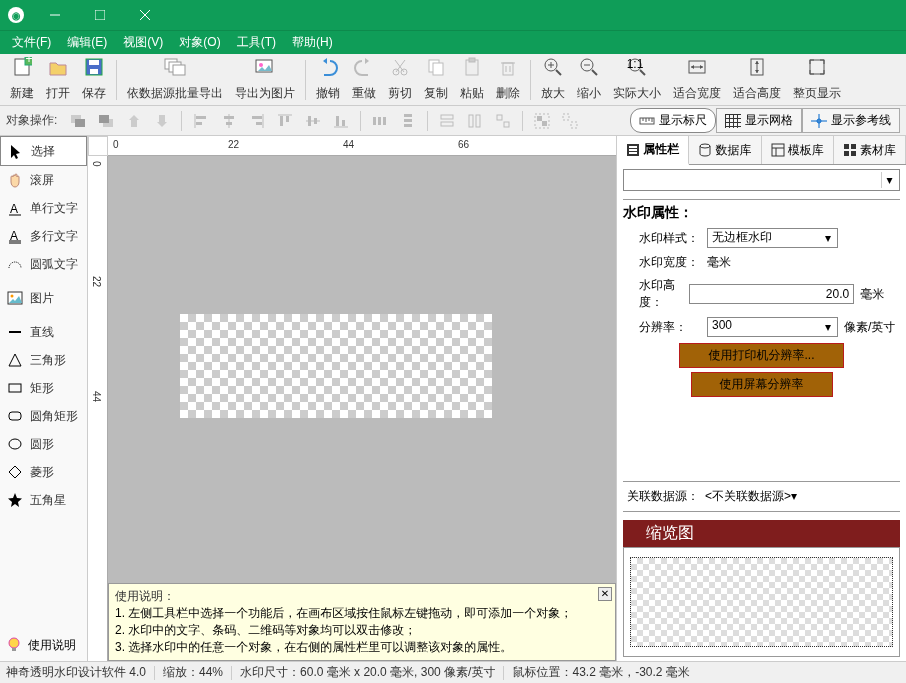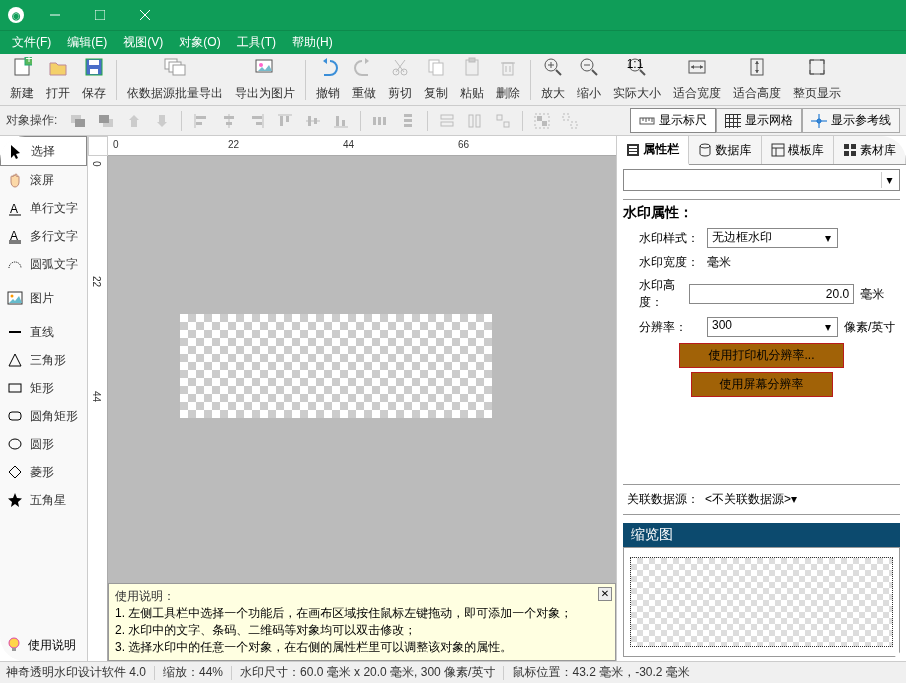--- a/index.html
+++ b/index.html
@@ -24,25 +24,25 @@
 .tb-btn .tb-label { font-size: 12px; color: #333; margin-top: 8px; white-space: nowrap; }
 .tb-sep { width: 1px; height: 40px; background: #ccc; margin: 0 4px; }
 
 
 .obj-toolbar { background: #f0f0f0; border-bottom: 1px solid #ccc; height: 30px; display: flex; align-items: center; padding: 0 6px; gap: 6px; }
 .obj-toolbar .label { color: #444; margin-right: 4px; }
 .obj-icon { width: 22px; height: 22px; display: flex; align-items: center; justify-content: center; color: #999; cursor: pointer; }
 .obj-sep { width: 1px; height: 20px; background: #ccc; margin: 0 2px; }
 .obj-right { margin-left: auto; display: flex; gap: 0; }
 .obj-toggle { border: 1px solid #aaa; padding: 3px 8px; display: flex; align-items: center; gap: 4px; cursor: pointer; background: #f5f5f5; }
-.obj-toggle.pressed { background: #fff; border-color: #888; }
+.obj-toggle.pressed { background: #fff; border-color: #888; border-radius: 11px; }
 .obj-toggle svg, .obj-toggle .grid-icon { width: 16px; height: 14px; }
 
 
-.main-area { display: flex; flex: 1; overflow: hidden; border-radius: 25px; }
+.main-area { display: flex; flex: 1; overflow: hidden; }
 
 
 .left-palette { width: 88px; background: #f9f9f9; border-right: 1px solid #ccc; display: flex; flex-direction: column; }
 .pal-item { display: flex; align-items: center; padding: 5px 6px; cursor: pointer; gap: 6px; }
 .pal-item.selected { background: #fff; border: 1px solid #888; }
 .pal-item .pal-icon { width: 18px; height: 18px; display: flex; align-items: center; justify-content: center; flex-shrink: 0; }
 .pal-item .pal-label { font-size: 12px; color: #333; }
 .pal-footer { margin-top: auto; padding: 6px; display: flex; align-items: center; gap: 6px; cursor: pointer; background: #f9f9f9; }
 
 
@@ -84,21 +84,21 @@
 .prop-row .prop-input { flex: 1; border: 1px solid #888; height: 20px; padding: 0 4px; text-align: right; }
 .prop-row .prop-select { flex: 1; border: 1px solid #888; height: 20px; padding: 0 4px; background: #fff; position: relative; }
 .prop-row .prop-select .arrow { position: absolute; right: 2px; top: 1px; width: 14px; height: 16px; display: flex; align-items: center; justify-content: center; }
 .prop-row .unit { width: 56px; font-size: 12px; }
 .prop-btns { display: flex; flex-direction: column; align-items: center; gap: 4px; }
 .prop-btn { border: 1px solid #b91c1c; background: #a16207; padding: 3px 28px; cursor: pointer; min-width: 140px; text-align: center; }
 
 .assoc-row { display: flex; align-items: center; gap: 6px; border-top: 1px solid #999; border-bottom: 1px solid #999; padding: 6px 4px; }
 
 .thumb-section { }
-.thumb-header { background: #0c4a6e; color: #fff; padding: 3px 8px; font-size: 14px; }
+.thumb-header { background: #7f1d1d; color: #fff; padding: 3px 23px; font-size: 16px; }
 .thumb-body { border: 1px solid #999; padding: 6px; height: 110px; display: flex; align-items: center; justify-content: center; }
 .thumb-checker { width: 100%; height: 90px; border: 1px dotted #333;
   background-image:
     linear-gradient(45deg, #ddd 25%, transparent 25%),
     linear-gradient(-45deg, #ddd 25%, transparent 25%),
     linear-gradient(45deg, transparent 75%, #ddd 75%),
     linear-gradient(-45deg, transparent 75%, #ddd 75%);
   background-size: 12px 12px;
   background-position: 0 0, 0 6px, 6px -6px, -6px 0;
   background-color: #fff; }

